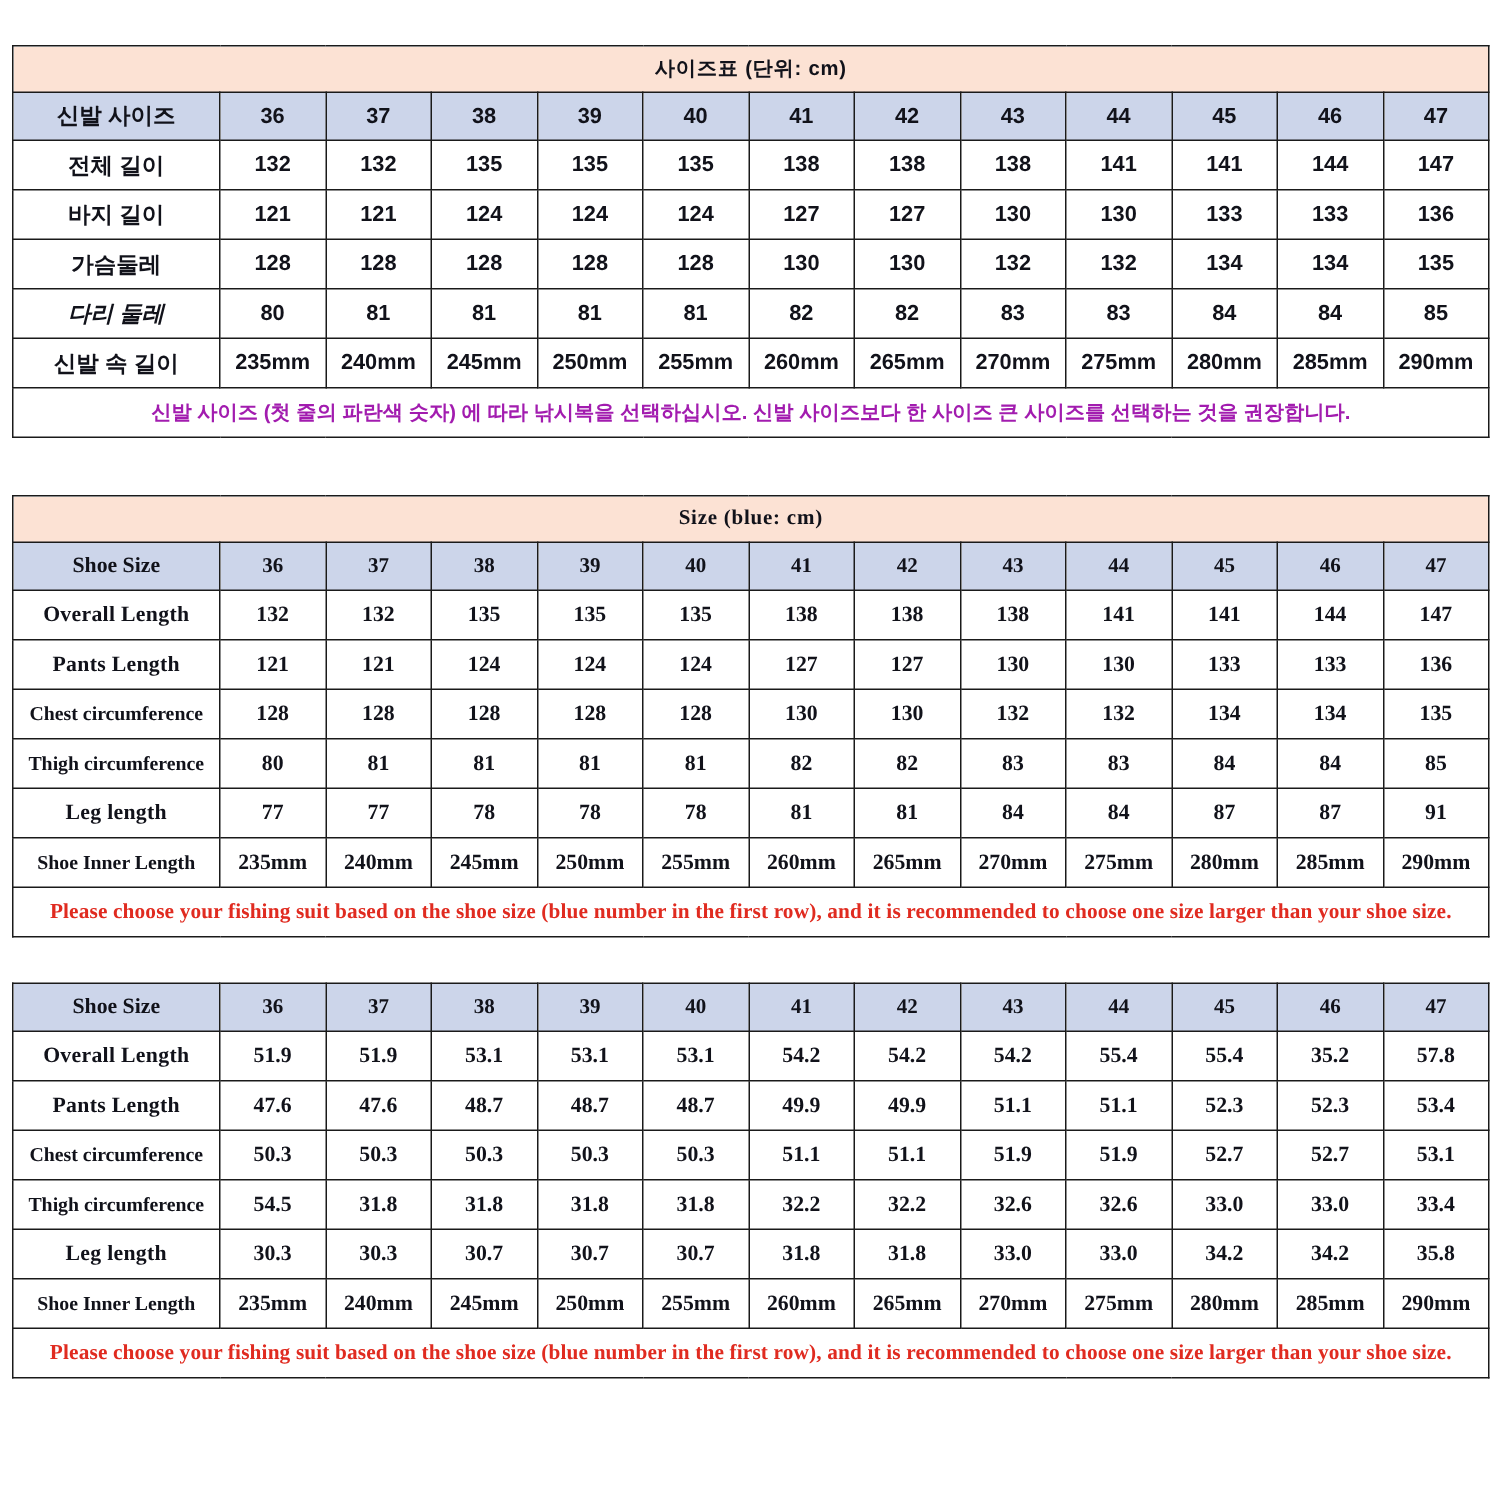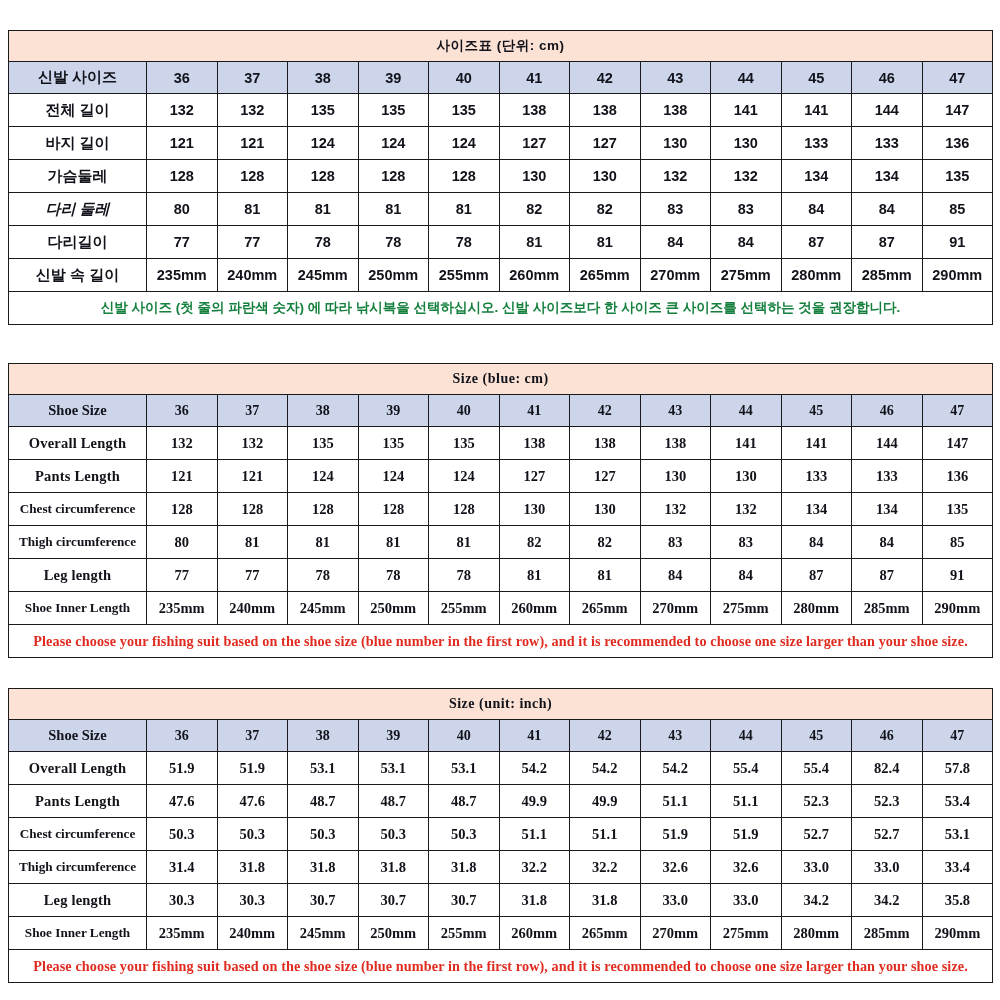--- a/index.html
+++ b/index.html
@@ -215,51 +215,36 @@
             <td class="body-cell" style="border-color: rgb(26, 26, 26);">81</td>
             <td class="body-cell" style="border-color: rgb(26, 26, 26);">82</td>
             <td class="body-cell" style="border-color: rgb(26, 26, 26);">82</td>
             <td class="body-cell" style="border-color: rgb(26, 26, 26);">83</td>
             <td class="body-cell" style="border-color: rgb(26, 26, 26);">83</td>
             <td class="body-cell" style="border-color: rgb(26, 26, 26);">84</td>
             <td class="body-cell" style="border-color: rgb(26, 26, 26);">84</td>
             <td class="body-cell" style="border-color: rgb(26, 26, 26);">85</td>
           </tr>
           <tr>
-            <td class="body-cell row-label" style="border-color: rgb(26, 26, 26);">다리길이</td>
-            <td class="body-cell" style="border-color: rgb(26, 26, 26);">77</td>
-            <td class="body-cell" style="border-color: rgb(26, 26, 26);">77</td>
-            <td class="body-cell" style="border-color: rgb(26, 26, 26);">78</td>
-            <td class="body-cell" style="border-color: rgb(26, 26, 26);">78</td>
-            <td class="body-cell" style="border-color: rgb(26, 26, 26);">78</td>
-            <td class="body-cell" style="border-color: rgb(26, 26, 26);">81</td>
-            <td class="body-cell" style="border-color: rgb(26, 26, 26);">81</td>
-            <td class="body-cell" style="border-color: rgb(26, 26, 26);">84</td>
-            <td class="body-cell" style="border-color: rgb(26, 26, 26);">84</td>
-            <td class="body-cell" style="border-color: rgb(26, 26, 26);">87</td>
-            <td class="body-cell" style="border-color: rgb(26, 26, 26);">87</td>
-            <td class="body-cell" style="border-color: rgb(26, 26, 26);">91</td>
-          </tr>
-          <tr>
             <td class="body-cell row-label" style="border-color: rgb(26, 26, 26);">신발 속 길이</td>
             <td class="body-cell" style="border-color: rgb(26, 26, 26);">235mm</td>
             <td class="body-cell" style="border-color: rgb(26, 26, 26);">240mm</td>
             <td class="body-cell" style="border-color: rgb(26, 26, 26);">245mm</td>
             <td class="body-cell" style="border-color: rgb(26, 26, 26);">250mm</td>
             <td class="body-cell" style="border-color: rgb(26, 26, 26);">255mm</td>
             <td class="body-cell" style="border-color: rgb(26, 26, 26);">260mm</td>
             <td class="body-cell" style="border-color: rgb(26, 26, 26);">265mm</td>
             <td class="body-cell" style="border-color: rgb(26, 26, 26);">270mm</td>
             <td class="body-cell" style="border-color: rgb(26, 26, 26);">275mm</td>
             <td class="body-cell" style="border-color: rgb(26, 26, 26);">280mm</td>
             <td class="body-cell" style="border-color: rgb(26, 26, 26);">285mm</td>
             <td class="body-cell" style="border-color: rgb(26, 26, 26);">290mm</td>
           </tr>
           <tr>
-            <td colspan="13" class="note-cell ko" style="color: #15803d; border-color: rgb(26, 26, 26);">신발 사이즈 (첫 줄의 파란색 숫자) 에 따라 낚시복을 선택하십시오. 신발 사이즈보다 한 사이즈 큰 사이즈를 선택하는 것을 권장합니다.</td>
+            <td colspan="13" class="note-cell ko" style="color: #a21caf; border-color: rgb(26, 26, 26);">신발 사이즈 (첫 줄의 파란색 숫자) 에 따라 낚시복을 선택하십시오. 신발 사이즈보다 한 사이즈 큰 사이즈를 선택하는 것을 권장합니다.</td>
           </tr>
         </tbody>
       </table>
       <div class="gap-1"></div>
       <table class="sizetable en-table">
         <colgroup>
           <col style="width: 138px;">
           <col style="width: 70.5px;">
           <col style="width: 70.5px;">
           <col style="width: 70.5px;">
@@ -399,23 +384,20 @@
           <col style="width: 70.5px;">
           <col style="width: 70.5px;">
           <col style="width: 70.5px;">
           <col style="width: 70.5px;">
           <col style="width: 70.5px;">
           <col style="width: 70.5px;">
           <col style="width: 70.5px;">
         </colgroup>
         <tbody>
           <tr>
-            <td colspan="13" class="title-cell en" style="background: rgb(252, 226, 212); border-color: rgb(26, 26, 26);">Size (unit: inch)</td>
-          </tr>
-          <tr>
             <td class="head-cell rowlabel" style="background: rgb(204, 213, 234); border-color: rgb(26, 26, 26);">Shoe Size</td>
             <td class="head-cell" style="background: rgb(204, 213, 234); border-color: rgb(26, 26, 26);">36</td>
             <td class="head-cell" style="background: rgb(204, 213, 234); border-color: rgb(26, 26, 26);">37</td>
             <td class="head-cell" style="background: rgb(204, 213, 234); border-color: rgb(26, 26, 26);">38</td>
             <td class="head-cell" style="background: rgb(204, 213, 234); border-color: rgb(26, 26, 26);">39</td>
             <td class="head-cell" style="background: rgb(204, 213, 234); border-color: rgb(26, 26, 26);">40</td>
             <td class="head-cell" style="background: rgb(204, 213, 234); border-color: rgb(26, 26, 26);">41</td>
             <td class="head-cell" style="background: rgb(204, 213, 234); border-color: rgb(26, 26, 26);">42</td>
             <td class="head-cell" style="background: rgb(204, 213, 234); border-color: rgb(26, 26, 26);">43</td>
             <td class="head-cell" style="background: rgb(204, 213, 234); border-color: rgb(26, 26, 26);">44</td>
@@ -428,21 +410,21 @@
             <td class="body-cell" style="border-color: rgb(26, 26, 26);">51.9</td>
             <td class="body-cell" style="border-color: rgb(26, 26, 26);">51.9</td>
             <td class="body-cell" style="border-color: rgb(26, 26, 26);">53.1</td>
             <td class="body-cell" style="border-color: rgb(26, 26, 26);">53.1</td>
             <td class="body-cell" style="border-color: rgb(26, 26, 26);">53.1</td>
             <td class="body-cell" style="border-color: rgb(26, 26, 26);">54.2</td>
             <td class="body-cell" style="border-color: rgb(26, 26, 26);">54.2</td>
             <td class="body-cell" style="border-color: rgb(26, 26, 26);">54.2</td>
             <td class="body-cell" style="border-color: rgb(26, 26, 26);">55.4</td>
             <td class="body-cell" style="border-color: rgb(26, 26, 26);">55.4</td>
-            <td class="body-cell" style="border-color: rgb(26, 26, 26);">82.4</td>
+            <td class="body-cell" style="border-color: rgb(26, 26, 26);">35.2</td>
             <td class="body-cell" style="border-color: rgb(26, 26, 26);">57.8</td>
           </tr>
           <tr>
             <td class="body-cell row-label" style="border-color: rgb(26, 26, 26);">Pants Length</td>
             <td class="body-cell" style="border-color: rgb(26, 26, 26);">47.6</td>
             <td class="body-cell" style="border-color: rgb(26, 26, 26);">47.6</td>
             <td class="body-cell" style="border-color: rgb(26, 26, 26);">48.7</td>
             <td class="body-cell" style="border-color: rgb(26, 26, 26);">48.7</td>
             <td class="body-cell" style="border-color: rgb(26, 26, 26);">48.7</td>
             <td class="body-cell" style="border-color: rgb(26, 26, 26);">49.9</td>
@@ -463,21 +445,21 @@
             <td class="body-cell" style="border-color: rgb(26, 26, 26);">51.1</td>
             <td class="body-cell" style="border-color: rgb(26, 26, 26);">51.1</td>
             <td class="body-cell" style="border-color: rgb(26, 26, 26);">51.9</td>
             <td class="body-cell" style="border-color: rgb(26, 26, 26);">51.9</td>
             <td class="body-cell" style="border-color: rgb(26, 26, 26);">52.7</td>
             <td class="body-cell" style="border-color: rgb(26, 26, 26);">52.7</td>
             <td class="body-cell" style="border-color: rgb(26, 26, 26);">53.1</td>
           </tr>
           <tr>
             <td class="body-cell row-label tight" style="border-color: rgb(26, 26, 26);">Thigh circumference</td>
-            <td class="body-cell" style="border-color: rgb(26, 26, 26);">31.4</td>
+            <td class="body-cell" style="border-color: rgb(26, 26, 26);">54.5</td>
             <td class="body-cell" style="border-color: rgb(26, 26, 26);">31.8</td>
             <td class="body-cell" style="border-color: rgb(26, 26, 26);">31.8</td>
             <td class="body-cell" style="border-color: rgb(26, 26, 26);">31.8</td>
             <td class="body-cell" style="border-color: rgb(26, 26, 26);">31.8</td>
             <td class="body-cell" style="border-color: rgb(26, 26, 26);">32.2</td>
             <td class="body-cell" style="border-color: rgb(26, 26, 26);">32.2</td>
             <td class="body-cell" style="border-color: rgb(26, 26, 26);">32.6</td>
             <td class="body-cell" style="border-color: rgb(26, 26, 26);">32.6</td>
             <td class="body-cell" style="border-color: rgb(26, 26, 26);">33.0</td>
             <td class="body-cell" style="border-color: rgb(26, 26, 26);">33.0</td>

